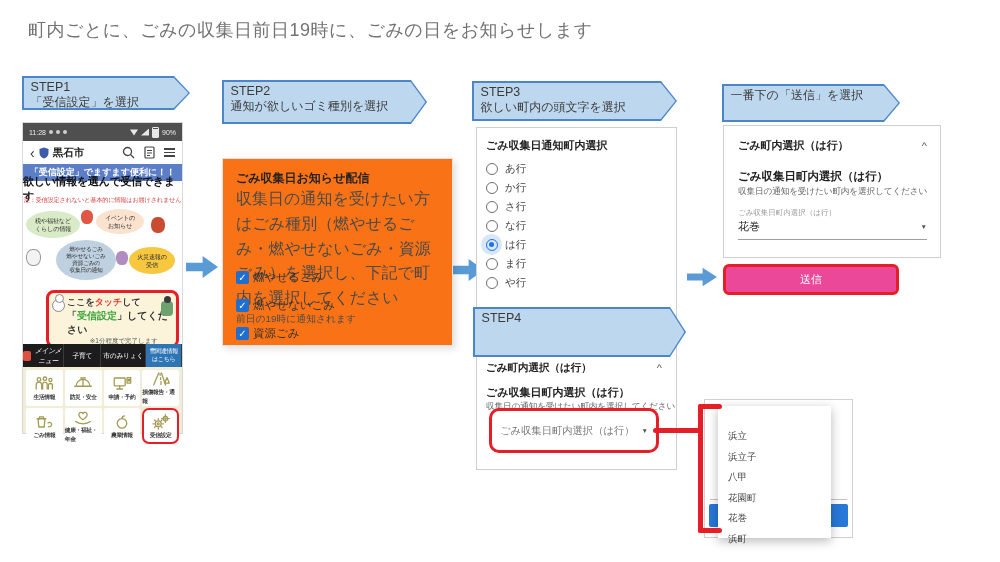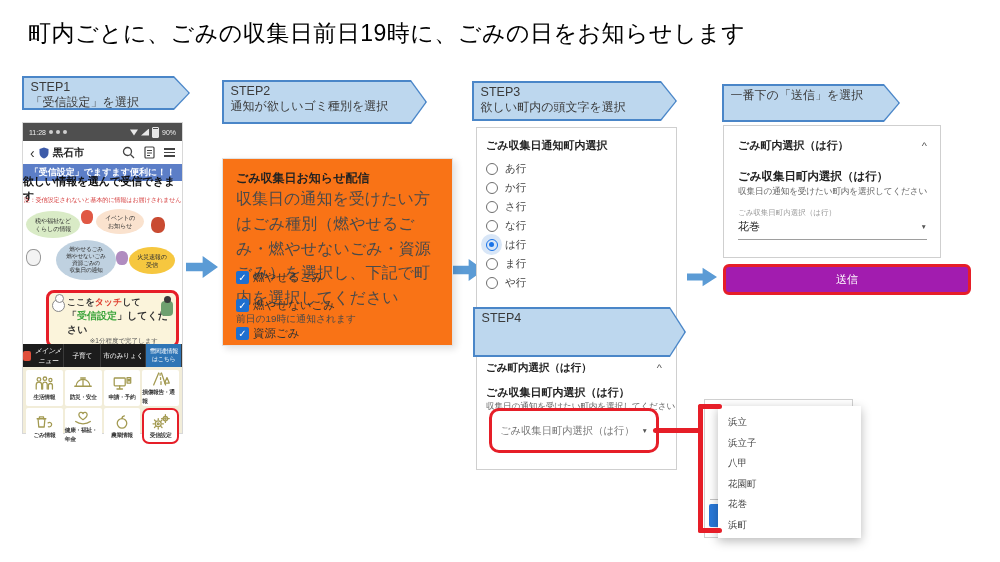--- a/index.html
+++ b/index.html
@@ -2,21 +2,21 @@
 <html><head>
 <meta charset="utf-8">
 <style>
   html,body{margin:0;padding:0;}
   body{width:1000px;height:562px;position:relative;background:#ffffff;
        font-family:"Liberation Sans","DejaVu Sans",sans-serif;overflow:hidden;color:#222;}
   .abs{position:absolute;box-sizing:border-box;}
   .pre{white-space:pre-line;}
 
   
-  #page-title{left:28px;top:18px;font-size:23px;color:#000000;letter-spacing:.5px;}
+  #page-title{left:28px;top:18px;font-size:18px;color:#737373;letter-spacing:.5px;}
 
   
   .banner{z-index:30;}
   .b-outer{position:absolute;inset:0;background:#4A86C8;
      clip-path:polygon(0 0,calc(100% - 16px) 0,100% 50%,calc(100% - 16px) 100%,0 100%);}
   .b-inner{position:absolute;inset:1.6px;background:#BDD7EE;color:#3a3a3a;
      clip-path:polygon(0 0,calc(100% - 15px) 0,100% 50%,calc(100% - 15px) 100%,0 100%);
      padding:2px 18px 2px 7px;box-sizing:border-box;line-height:1.25;}
   .b-label{font-size:12.5px;}
   .b-desc{font-size:12px;}
@@ -135,29 +135,29 @@
 
   
   #card5{left:723px;top:125px;width:218px;height:133px;background:#fff;border:1px solid #CFCFCF;}
   .c5-header{position:absolute;left:14px;top:12px;right:13px;display:flex;justify-content:space-between;
      align-items:center;font-size:11px;font-weight:bold;color:#222;}
   .c5-title{position:absolute;left:14px;top:43px;font-size:11.5px;font-weight:bold;color:#222;}
   .c5-helper{position:absolute;left:14px;top:60px;font-size:8.7px;color:#666;letter-spacing:-.2px;}
   .c5-label{position:absolute;left:14px;top:82px;font-size:7.5px;color:#999;}
   .c5-value-row{position:absolute;left:14px;top:93px;right:13px;display:flex;justify-content:space-between;
      align-items:center;font-size:11px;color:#222;border-bottom:1px solid #9E9E9E;padding-bottom:5px;}
-  #submit5{left:723px;top:264px;width:248px;height:31px;background:#a21caf;border:3.5px solid #E61E28;
+  #submit5{left:723px;top:264px;width:176px;height:31px;background:#ec4899;border:3.5px solid #E61E28;
      border-radius:6px;color:#fff;font-size:11px;display:flex;align-items:center;justify-content:center;}
 
   
   #under-card{left:704px;top:399px;width:149px;height:139px;background:#fff;border:1px solid #D0D0D0;}
   .uc-line{position:absolute;left:5px;right:5px;top:99px;border-top:1px solid #C4C4C4;}
   .uc-btn{position:absolute;left:4px;right:4px;bottom:10px;height:23px;background:#2878D8;border-radius:2px;}
-  #dropdown{left:718px;top:406px;width:143px;height:132px;background:#fff;z-index:20;
-     box-shadow:0 3px 10px rgba(0,0,0,.28);padding-top:6px;}
+  #dropdown{left:718px;top:406px;width:113px;height:132px;background:#fff;z-index:20;
+     box-shadow:0 3px 10px rgba(0,0,0,.28);padding-top:20px;}
   .dd-item{height:20.6px;line-height:20.6px;padding-left:10px;font-size:9.5px;color:#444;}
   .redmark{background:#E61E28;z-index:25;border-radius:2.5px;}
   #rc-h{left:653px;top:428px;width:49px;height:5px;}
   #rc-v{left:698px;top:404px;width:5px;height:129px;}
   #rc-t{left:698px;top:404px;width:24px;height:5px;}
   #rc-b{left:698px;top:528px;width:24px;height:5px;}
 </style>
 </head>
 <body>
 

